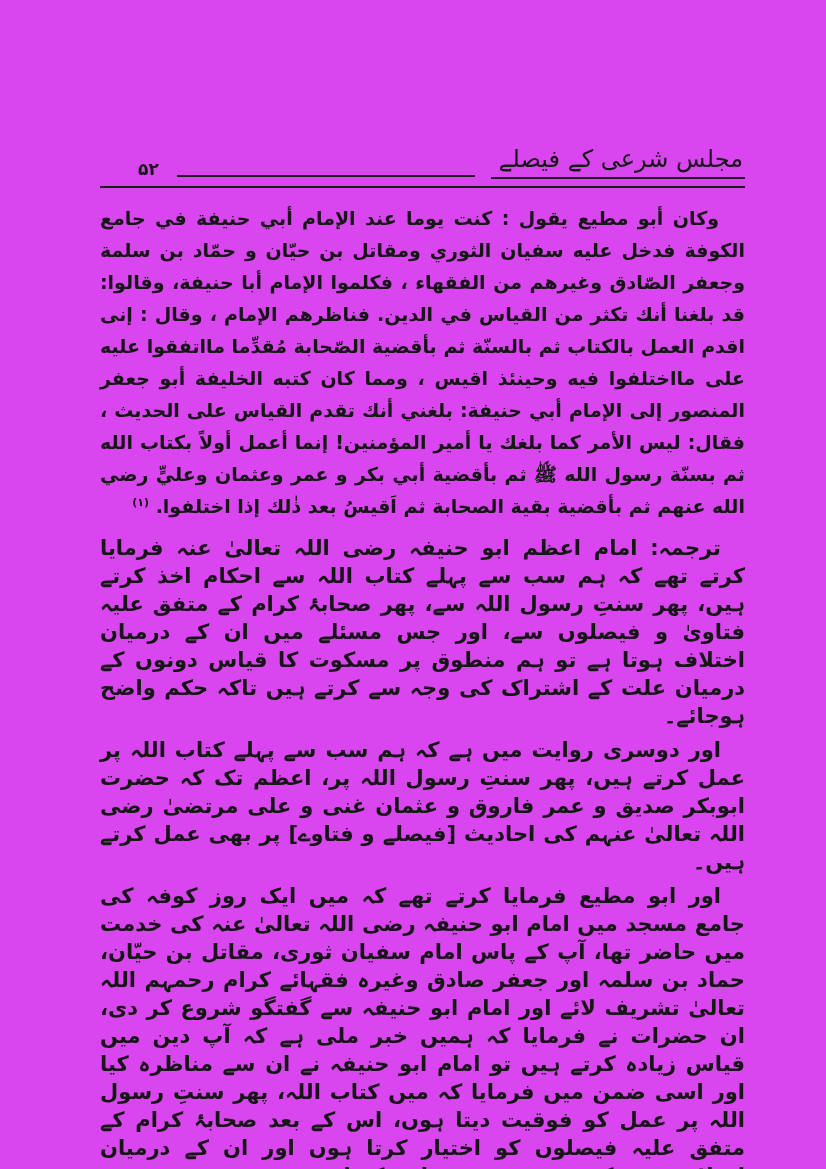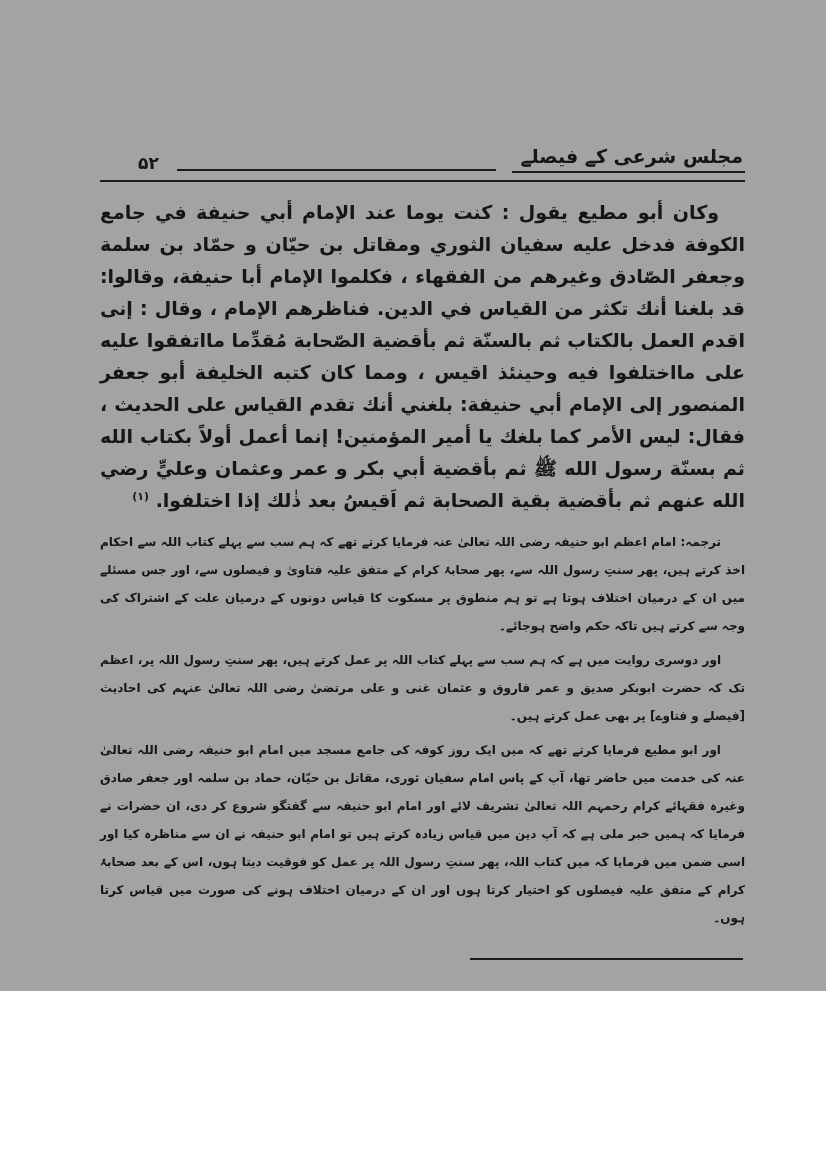--- a/index.html
+++ b/index.html
@@ -3,22 +3,22 @@
 <meta charset="utf-8">
 <style>
   html, body {
     margin: 0;
     padding: 0;
     background: #ffffff;
   }
   .page {
     position: relative;
     width: 826px;
-    height: 991px;
-    background: #a3a3a3;
+    height: 1169px;
+    background: #d946ef;
     color: #161616;
     font-family: "DejaVu Sans", sans-serif;
     overflow: hidden;
   }
   .content {
     position: absolute;
     left: 100px;
     top: 145px;
     width: 645px;
   }
@@ -37,22 +37,22 @@
   }
   .header-mid-rule {
     flex: 1;
     height: 2px;
     background: #1c1c1c;
     align-self: flex-end;
     margin: 0 16px 2px 8px;
   }
   .header-title {
     direction: rtl;
-    font-size: 19px;
-    font-weight: 700;
+    font-size: 24px;
+    font-weight: 400;
     border-bottom: 2px solid #1c1c1c;
     padding: 0 2px 4px 8px;
     white-space: nowrap;
   }
   
   .arabic-passage {
     direction: rtl;
     text-align: justify;
     font-size: 19px;
     font-weight: 700;
@@ -63,21 +63,21 @@
   .fn-sup {
     font-size: 11px;
     font-weight: 700;
     vertical-align: super;
     line-height: 0;
   }
   
   .urdu-para {
     direction: rtl;
     text-align: justify;
-    font-size: 12px;
+    font-size: 21px;
     font-weight: 700;
     line-height: 28px;
     margin: 6px 0 0 0;
     text-indent: 24px;
   }
   .urdu-para.first {
     margin-top: 12px;
   }
   
   .footnote {

